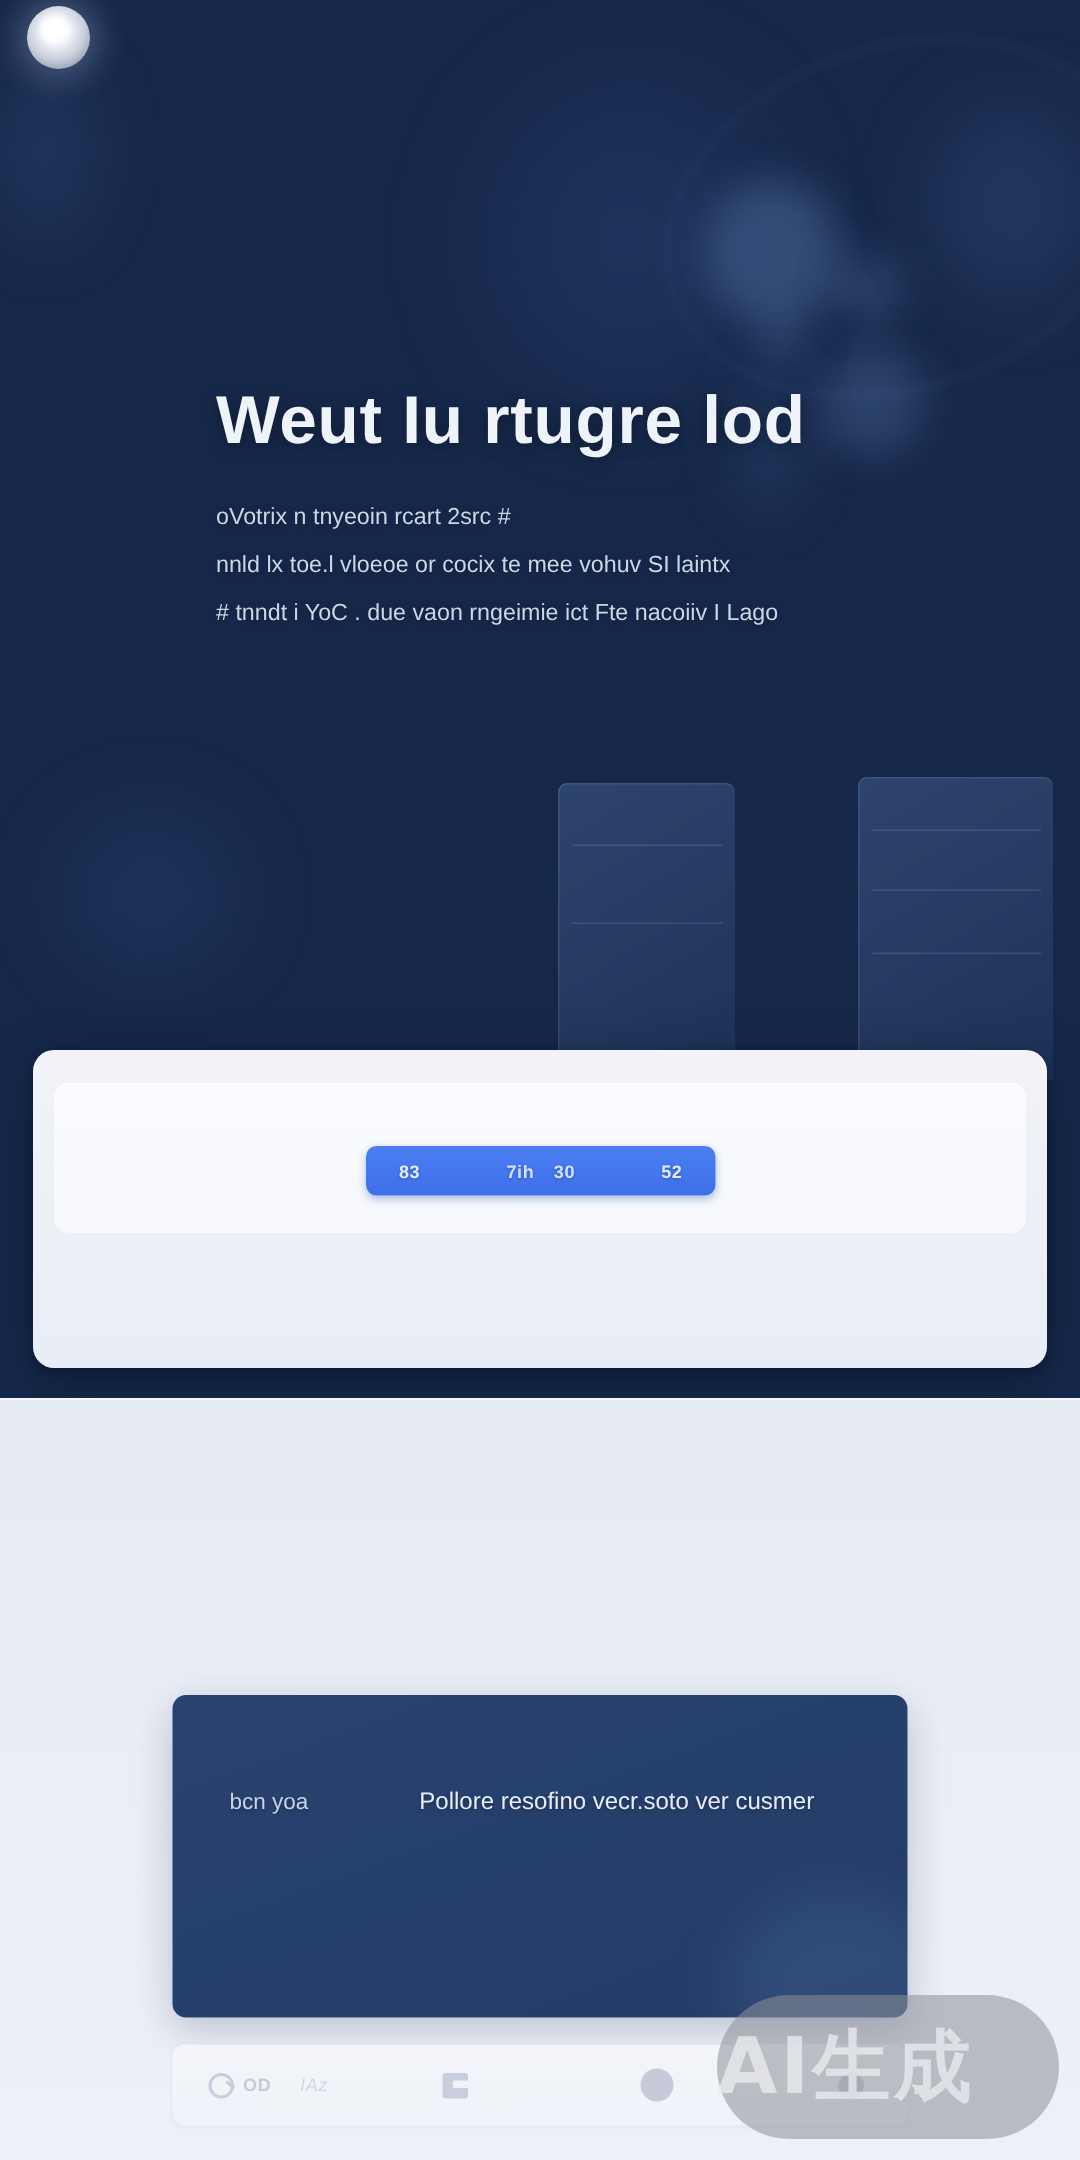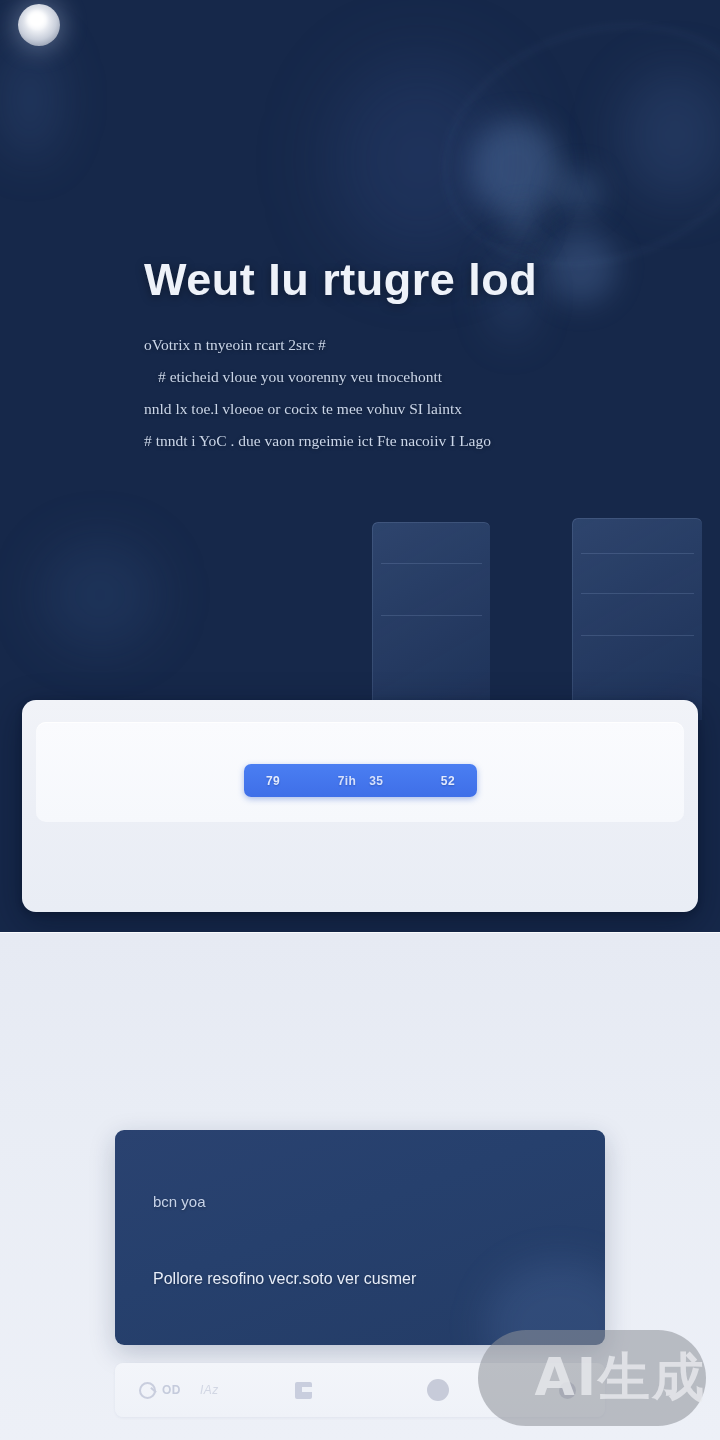--- a/index.html
+++ b/index.html
@@ -120,21 +120,20 @@
   }
   .hero-sub {
     margin-top: 26px;
   }
   .hero-sub-line {
     font-size: 15.5px;
     line-height: 32px;
     color: #cbd6e8;
     white-space: nowrap;
     text-shadow: 0 1px 4px rgba(0,0,0,0.3);
-    font-family: Liberation Serif, serif;
   }
   .hero-sub-line.indent { padding-left: 14px; }
 
   
   .cta-card {
     position: absolute;
     left: 22px; top: 700px;
     width: 676px;
     height: 212px;
     border-radius: 14px;
@@ -207,31 +206,31 @@
     filter: blur(18px);
   }
   .info-row {
     position: absolute;
     left: 38px; top: 63px;
     right: 28px;
     display: flex;
     align-items: baseline;
     gap: 60px;
     white-space: nowrap;
-    flex-direction: column;
   }
   .info-label {
     font-size: 15px;
     color: #c7d3e8;
     text-shadow: 0 1px 3px rgba(0,0,0,0.28);
   }
   .info-value {
     font-size: 16px;
     color: #e7edf8;
     text-shadow: 0 1px 3px rgba(0,0,0,0.28);
+    margin-left: 14px;
   }
 
   
   .bottom-bar {
     position: absolute;
     left: 115px; top: 1363px;
     width: 490px;
     height: 54px;
     border-radius: 8px;
     background: linear-gradient(180deg, #f3f5fa 0%, #eff2f8 100%);
@@ -295,21 +294,21 @@
   
   .watermark {
     position: absolute;
     left: 478px; top: 1330px;
     width: 228px;
     height: 96px;
     border-radius: 48px;
     background: rgba(140,144,152,0.55);
     display: flex;
     align-items: center;
-    justify-content: flex-end;
+    justify-content: flex-start;
     pointer-events: none;
   }
   .watermark span {
     font-size: 52px;
     font-weight: 700;
     color: rgba(232,234,238,0.80);
     letter-spacing: 2px;
     font-family: "DejaVu Sans", sans-serif;
   }
 </style>
@@ -340,36 +339,35 @@
     <div class="bg-panel p2">
       <div class="seam" style="top:34px"></div>
       <div class="seam" style="top:74px"></div>
       <div class="seam" style="top:116px"></div>
     </div>
 
     <div class="hero-copy">
       <h1 class="hero-title">Weut Iu rtugre  lod</h1>
       <div class="hero-sub">
         <div class="hero-sub-line">oVotrix n tnyeoin rcart 2src  #</div>
-        <div class="hero-sub-line indent">#   eticheid vloue you voorenny  veu tnocehontt</div>
         <div class="hero-sub-line">nnld lx toe.l vloeoe or cocix  te mee vohuv  SI laintx</div>
         <div class="hero-sub-line">#  tnndt i YoC . due vaon rngeimie  ict Fte nacoiiv I Lago</div>
       </div>
     </div>
   </section>
 
   <div class="cta-card">
     <div class="cta-inner"></div>
   </div>
 
   <button class="cta-button">
-    <span>79</span>
+    <span>83</span>
     <span class="glyph-mid">
       <span>7ih</span>
-      <span>35</span>
+      <span>30</span>
     </span>
     <span>52</span>
   </button>
 
   <section class="light-section"></section>
 
   <div class="info-card">
     <div class="info-row">
       <span class="info-label">bcn yoa</span>
       <span class="info-value">Pollore resofino  vecr.soto ver cusmer</span>

